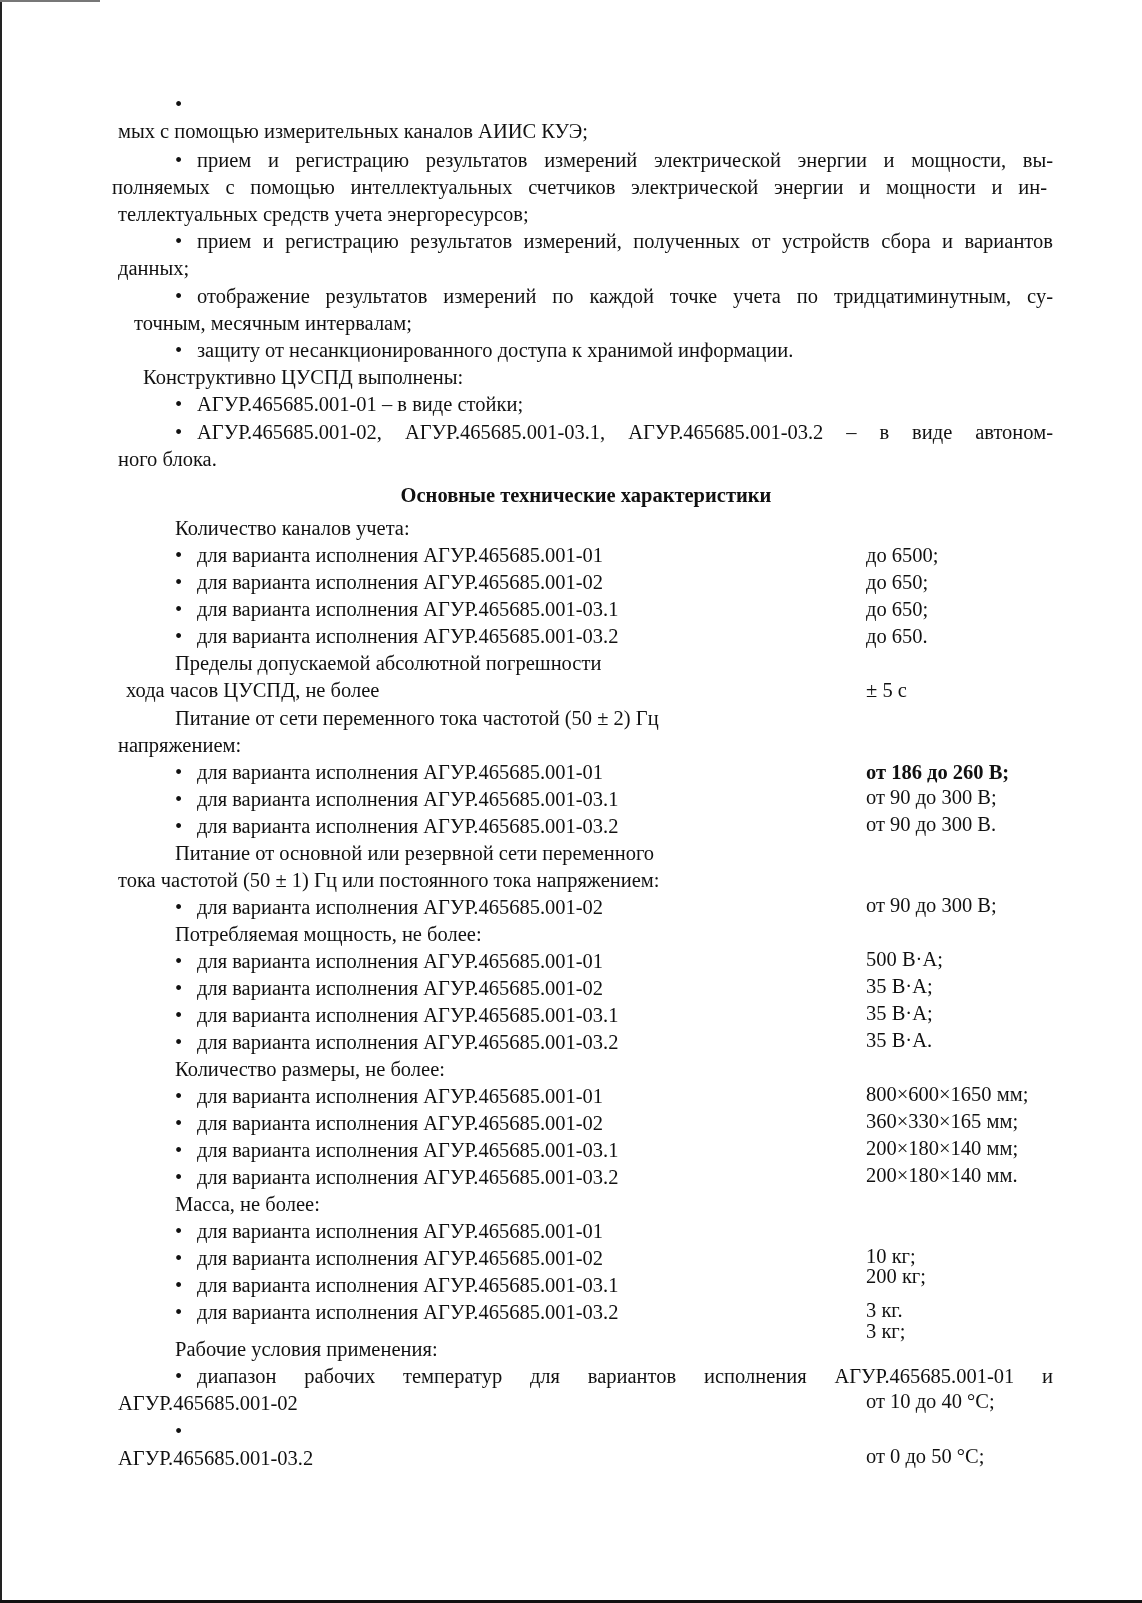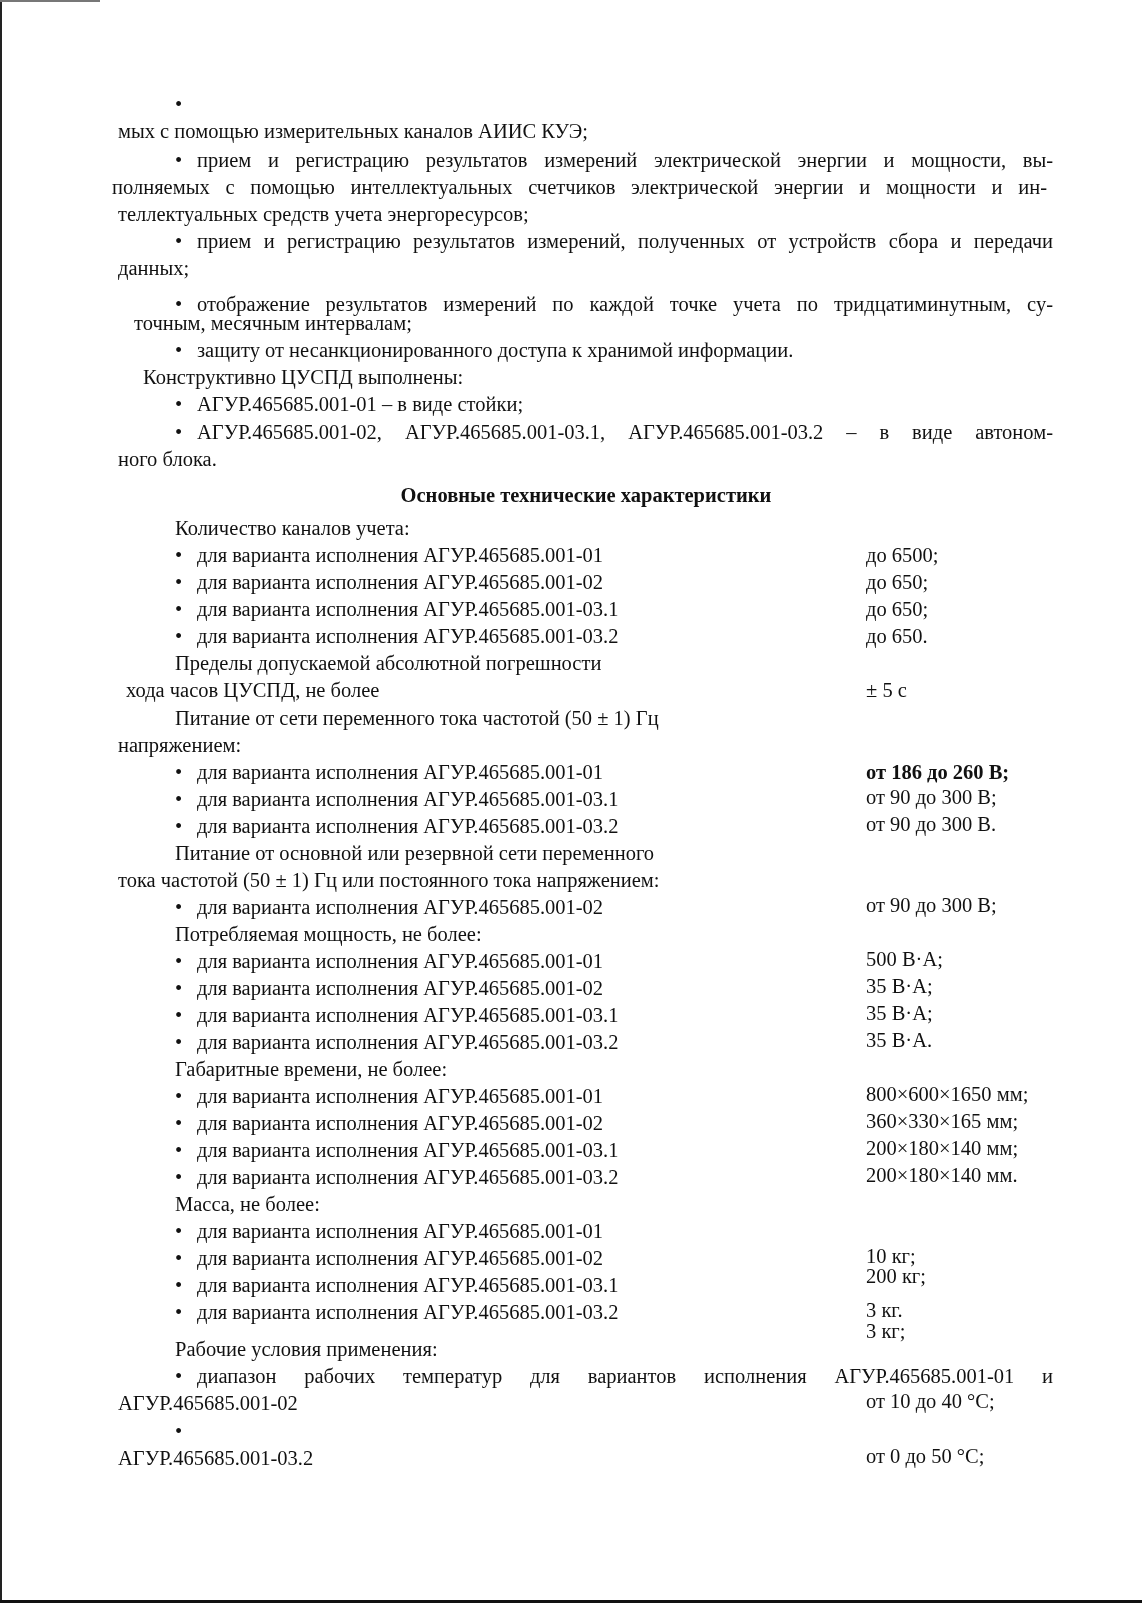--- a/index.html
+++ b/index.html
@@ -28,24 +28,24 @@
 <div>
 
   <section>
     <div class="ln just" style="left:175px; top:92px; width:878px;"><span class="bullet"></span></div>
     <div class="ln" style="left:118px; top:119px;">мых с помощью измерительных каналов АИИС КУЭ;</div>
 
     <div class="ln just" style="left:175px; top:148px; width:878px;"><span class="bullet"></span><span>прием и регистрацию результатов измерений электрической энергии и мощности, вы-</span></div>
     <div class="ln just" style="left:112px; top:175px; width:935px;">полняемых с помощью интеллектуальных счетчиков электрической энергии и мощности и ин-</div>
     <div class="ln" style="left:118px; top:202px;">теллектуальных средств учета энергоресурсов;</div>
 
-    <div class="ln just" style="left:175px; top:229px; width:878px;"><span class="bullet"></span><span>прием и регистрацию результатов измерений, полученных от устройств сбора и передачи</span></div>
+    <div class="ln just" style="left:175px; top:229px; width:878px;"><span class="bullet"></span><span>прием и регистрацию результатов измерений, полученных от устройств сбора и вариантов</span></div>
     <div class="ln" style="left:118px; top:256px;">данных;</div>
 
-    <div class="ln just" style="left:175px; top:292px; width:878px;"><span class="bullet"></span><span>отображение результатов измерений по каждой точке учета по тридцатиминутным, су-</span></div>
+    <div class="ln just" style="left:175px; top:284px; width:878px;"><span class="bullet"></span><span>отображение результатов измерений по каждой точке учета по тридцатиминутным, су-</span></div>
     <div class="ln" style="left:118px; top:311px;margin-left:16px;">точным, месячным интервалам;</div>
 
     <div class="ln" style="left:175px; top:338px;"><span class="bullet"></span><span>защиту от несанкционированного доступа к хранимой информации.</span></div>
   </section>
 
   <section>
     <div class="ln" style="left:143px; top:365px;">Конструктивно ЦУСПД выполнены:</div>
     <div class="ln" style="left:175px; top:392px;"><span class="bullet"></span><span>АГУР.465685.001-01 – в виде стойки;</span></div>
     <div class="ln just" style="left:175px; top:420px; width:878px;"><span class="bullet"></span><span>АГУР.465685.001-02, АГУР.465685.001-03.1, АГУР.465685.001-03.2 – в виде автоном-</span></div>
     <div class="ln" style="left:118px; top:447px;">ного блока.</div>
@@ -62,21 +62,21 @@
     <div class="val" style="top:570px;">до 650;</div>
     <div class="ln" style="left:175px; top:597px;"><span class="bullet"></span><span>для варианта исполнения АГУР.465685.001-03.1</span></div>
     <div class="val" style="top:597px;">до 650;</div>
     <div class="ln" style="left:175px; top:624px;"><span class="bullet"></span><span>для варианта исполнения АГУР.465685.001-03.2</span></div>
     <div class="val" style="top:624px;">до 650.</div>
 
     <div class="ln" style="left:175px; top:651px;">Пределы допускаемой абсолютной погрешности</div>
     <div class="ln" style="left:126px; top:678px;">хода часов ЦУСПД, не более</div>
     <div class="val" style="top:678px;">± 5 с</div>
 
-    <div class="ln" style="left:175px; top:706px;">Питание от сети переменного тока частотой (50 ± 1) Гц</div>
+    <div class="ln" style="left:175px; top:706px;">Питание от сети переменного тока частотой (50 ± 2) Гц</div>
     <div class="ln" style="left:118px; top:733px;">напряжением:</div>
     <div class="ln" style="left:175px; top:760px;"><span class="bullet"></span><span>для варианта исполнения АГУР.465685.001-01</span></div>
     <div class="val" style="top:760px;font-weight:bold;">от 186 до 260 В;</div>
     <div class="ln" style="left:175px; top:787px;"><span class="bullet"></span><span>для варианта исполнения АГУР.465685.001-03.1</span></div>
     <div class="val" style="top:785px;">от 90 до 300 В;</div>
     <div class="ln" style="left:175px; top:814px;"><span class="bullet"></span><span>для варианта исполнения АГУР.465685.001-03.2</span></div>
     <div class="val" style="top:812px;">от 90 до 300 В.</div>
 
     <div class="ln" style="left:175px; top:841px;">Питание от основной или резервной сети переменного</div>
     <div class="ln" style="left:118px; top:868px;">тока частотой (50 ± 1) Гц или постоянного тока  напряжением:</div>
@@ -86,21 +86,21 @@
     <div class="ln" style="left:175px; top:922px;">Потребляемая мощность, не более:</div>
     <div class="ln" style="left:175px; top:949px;"><span class="bullet"></span><span>для варианта исполнения АГУР.465685.001-01</span></div>
     <div class="val" style="top:947px;">500 В·А;</div>
     <div class="ln" style="left:175px; top:976px;"><span class="bullet"></span><span>для варианта исполнения АГУР.465685.001-02</span></div>
     <div class="val" style="top:974px;">35 В·А;</div>
     <div class="ln" style="left:175px; top:1003px;"><span class="bullet"></span><span>для варианта исполнения АГУР.465685.001-03.1</span></div>
     <div class="val" style="top:1001px;">35 В·А;</div>
     <div class="ln" style="left:175px; top:1030px;"><span class="bullet"></span><span>для варианта исполнения АГУР.465685.001-03.2</span></div>
     <div class="val" style="top:1028px;">35 В·А.</div>
 
-    <div class="ln" style="left:175px; top:1057px;">Габаритные времени, не более:</div>
+    <div class="ln" style="left:175px; top:1057px;">Количество размеры, не более:</div>
     <div class="ln" style="left:175px; top:1084px;"><span class="bullet"></span><span>для варианта исполнения АГУР.465685.001-01</span></div>
     <div class="val" style="top:1082px;">800×600×1650 мм;</div>
     <div class="ln" style="left:175px; top:1111px;"><span class="bullet"></span><span>для варианта исполнения АГУР.465685.001-02</span></div>
     <div class="val" style="top:1109px;">360×330×165 мм;</div>
     <div class="ln" style="left:175px; top:1138px;"><span class="bullet"></span><span>для варианта исполнения АГУР.465685.001-03.1</span></div>
     <div class="val" style="top:1136px;">200×180×140 мм;</div>
     <div class="ln" style="left:175px; top:1165px;"><span class="bullet"></span><span>для варианта исполнения АГУР.465685.001-03.2</span></div>
     <div class="val" style="top:1163px;">200×180×140 мм.</div>
 
     <div class="ln" style="left:175px; top:1192px;">Масса, не более:</div>

